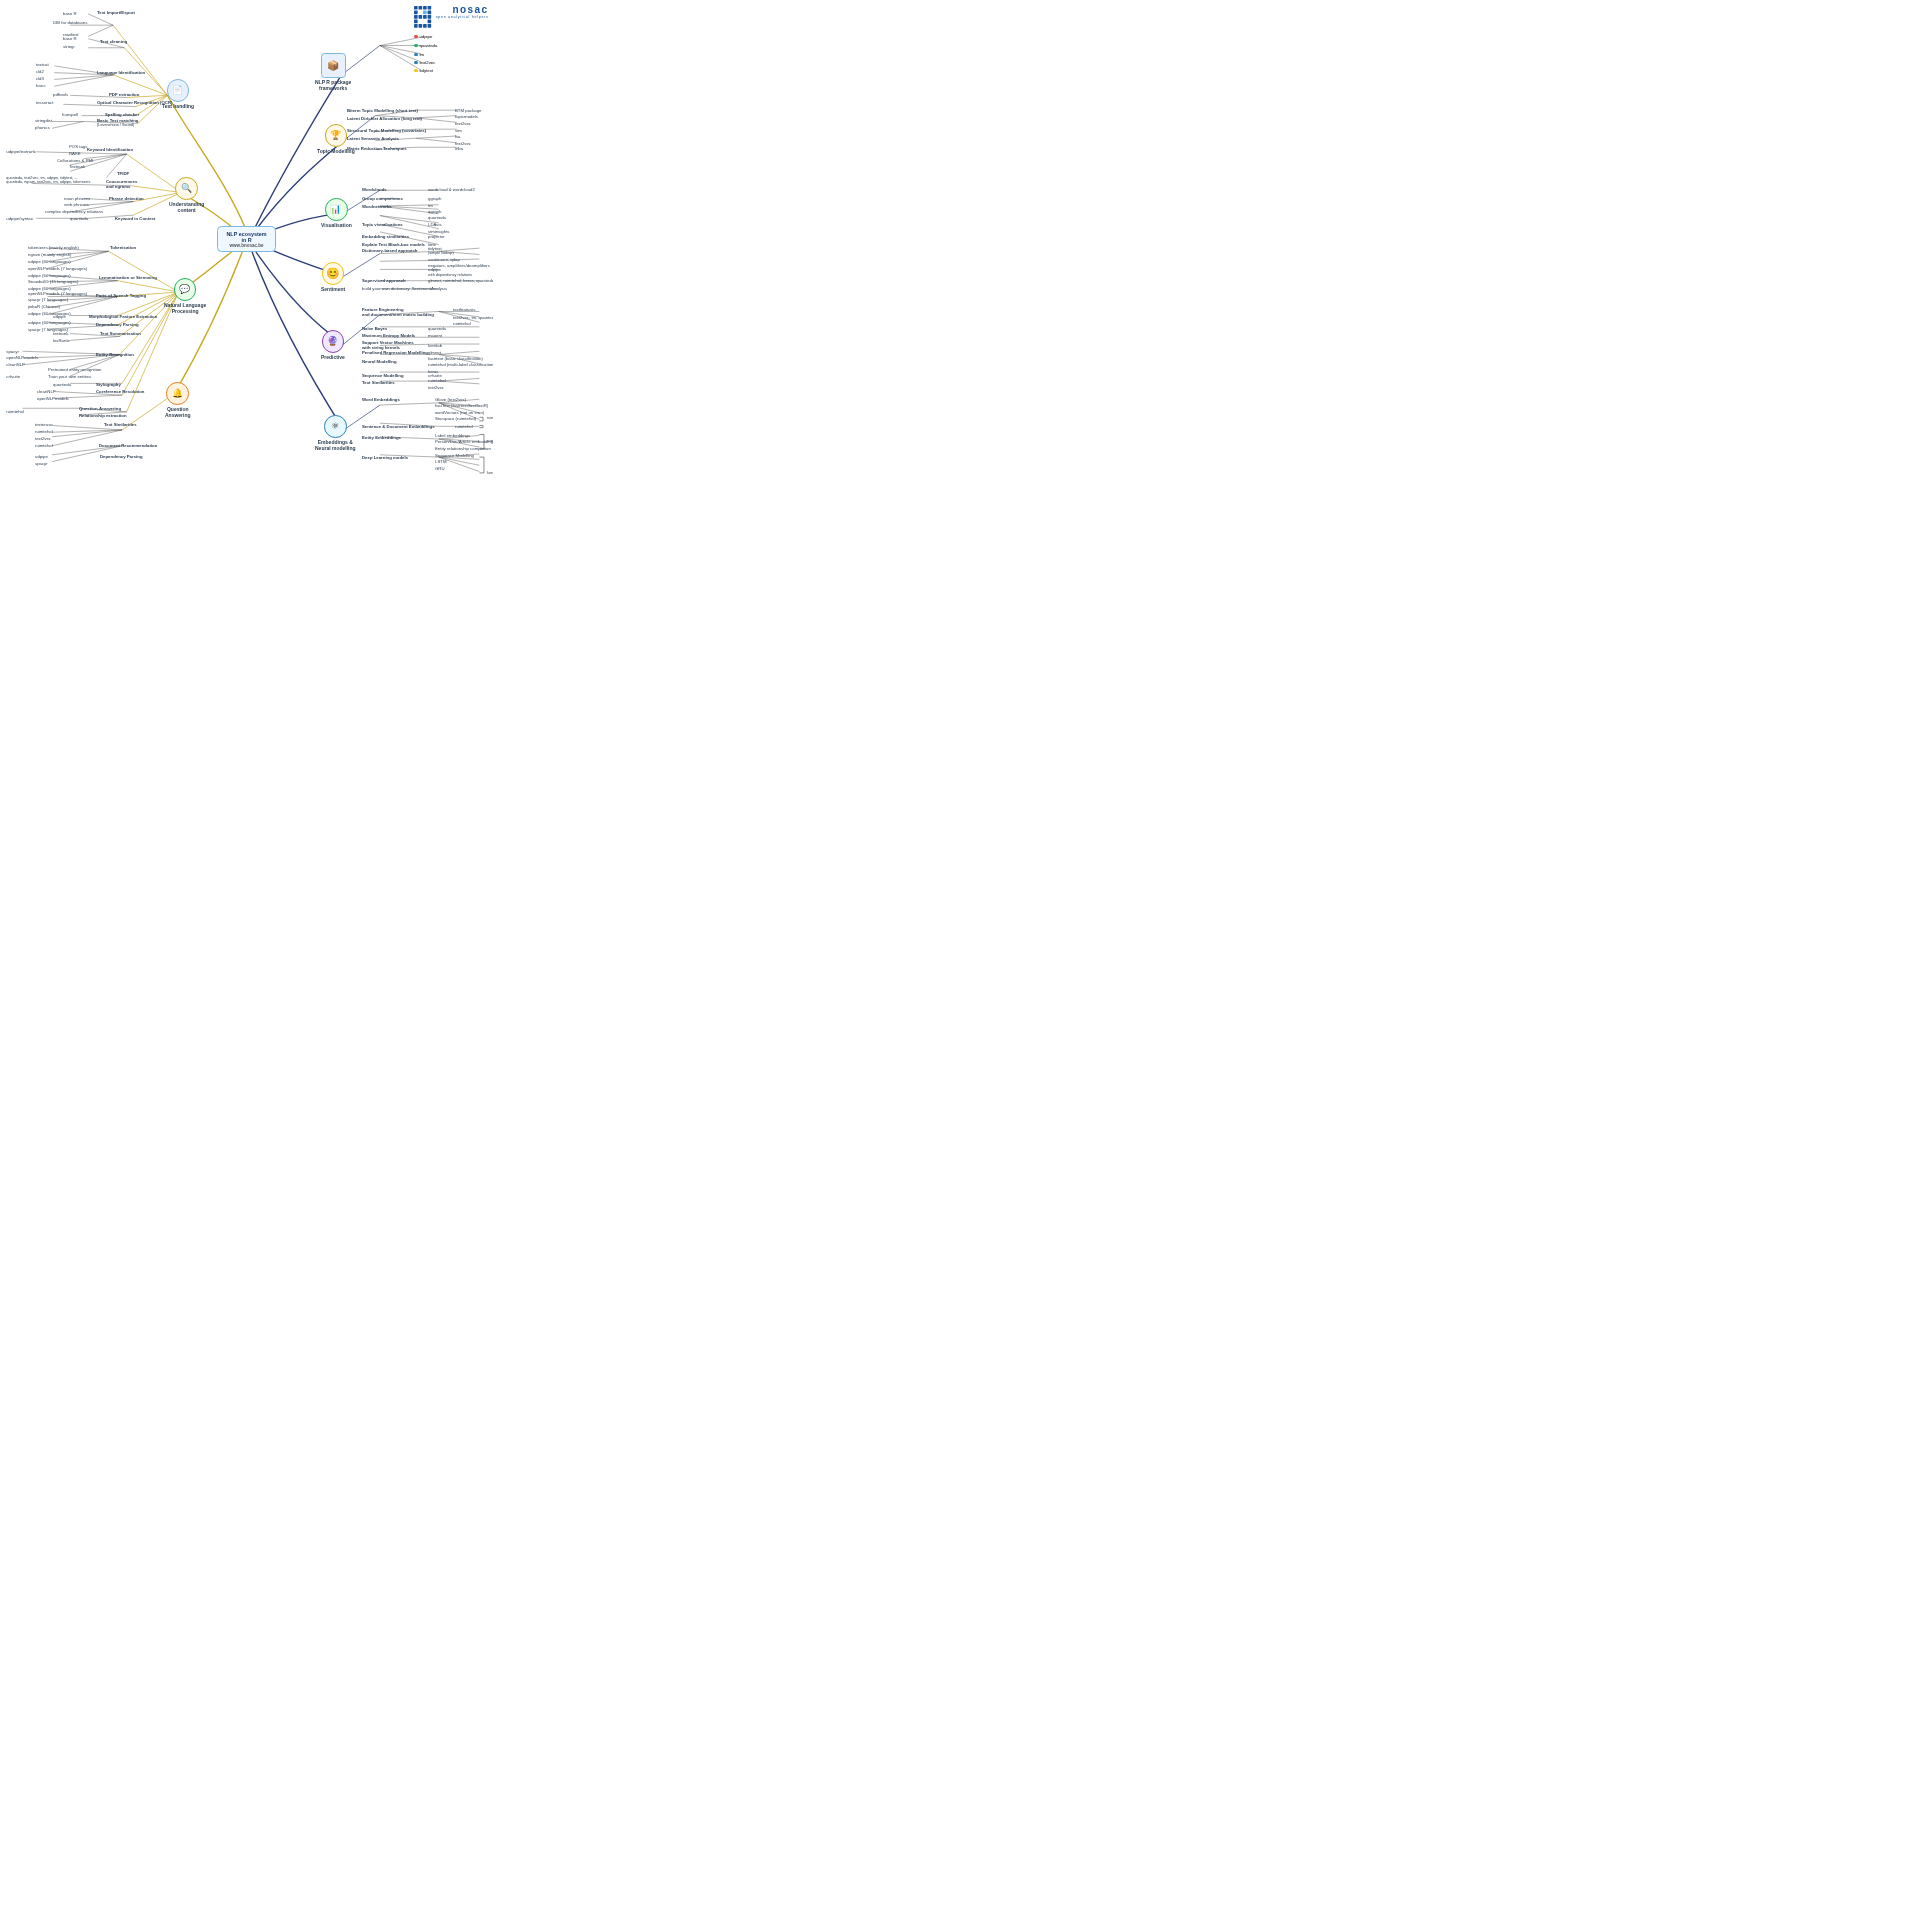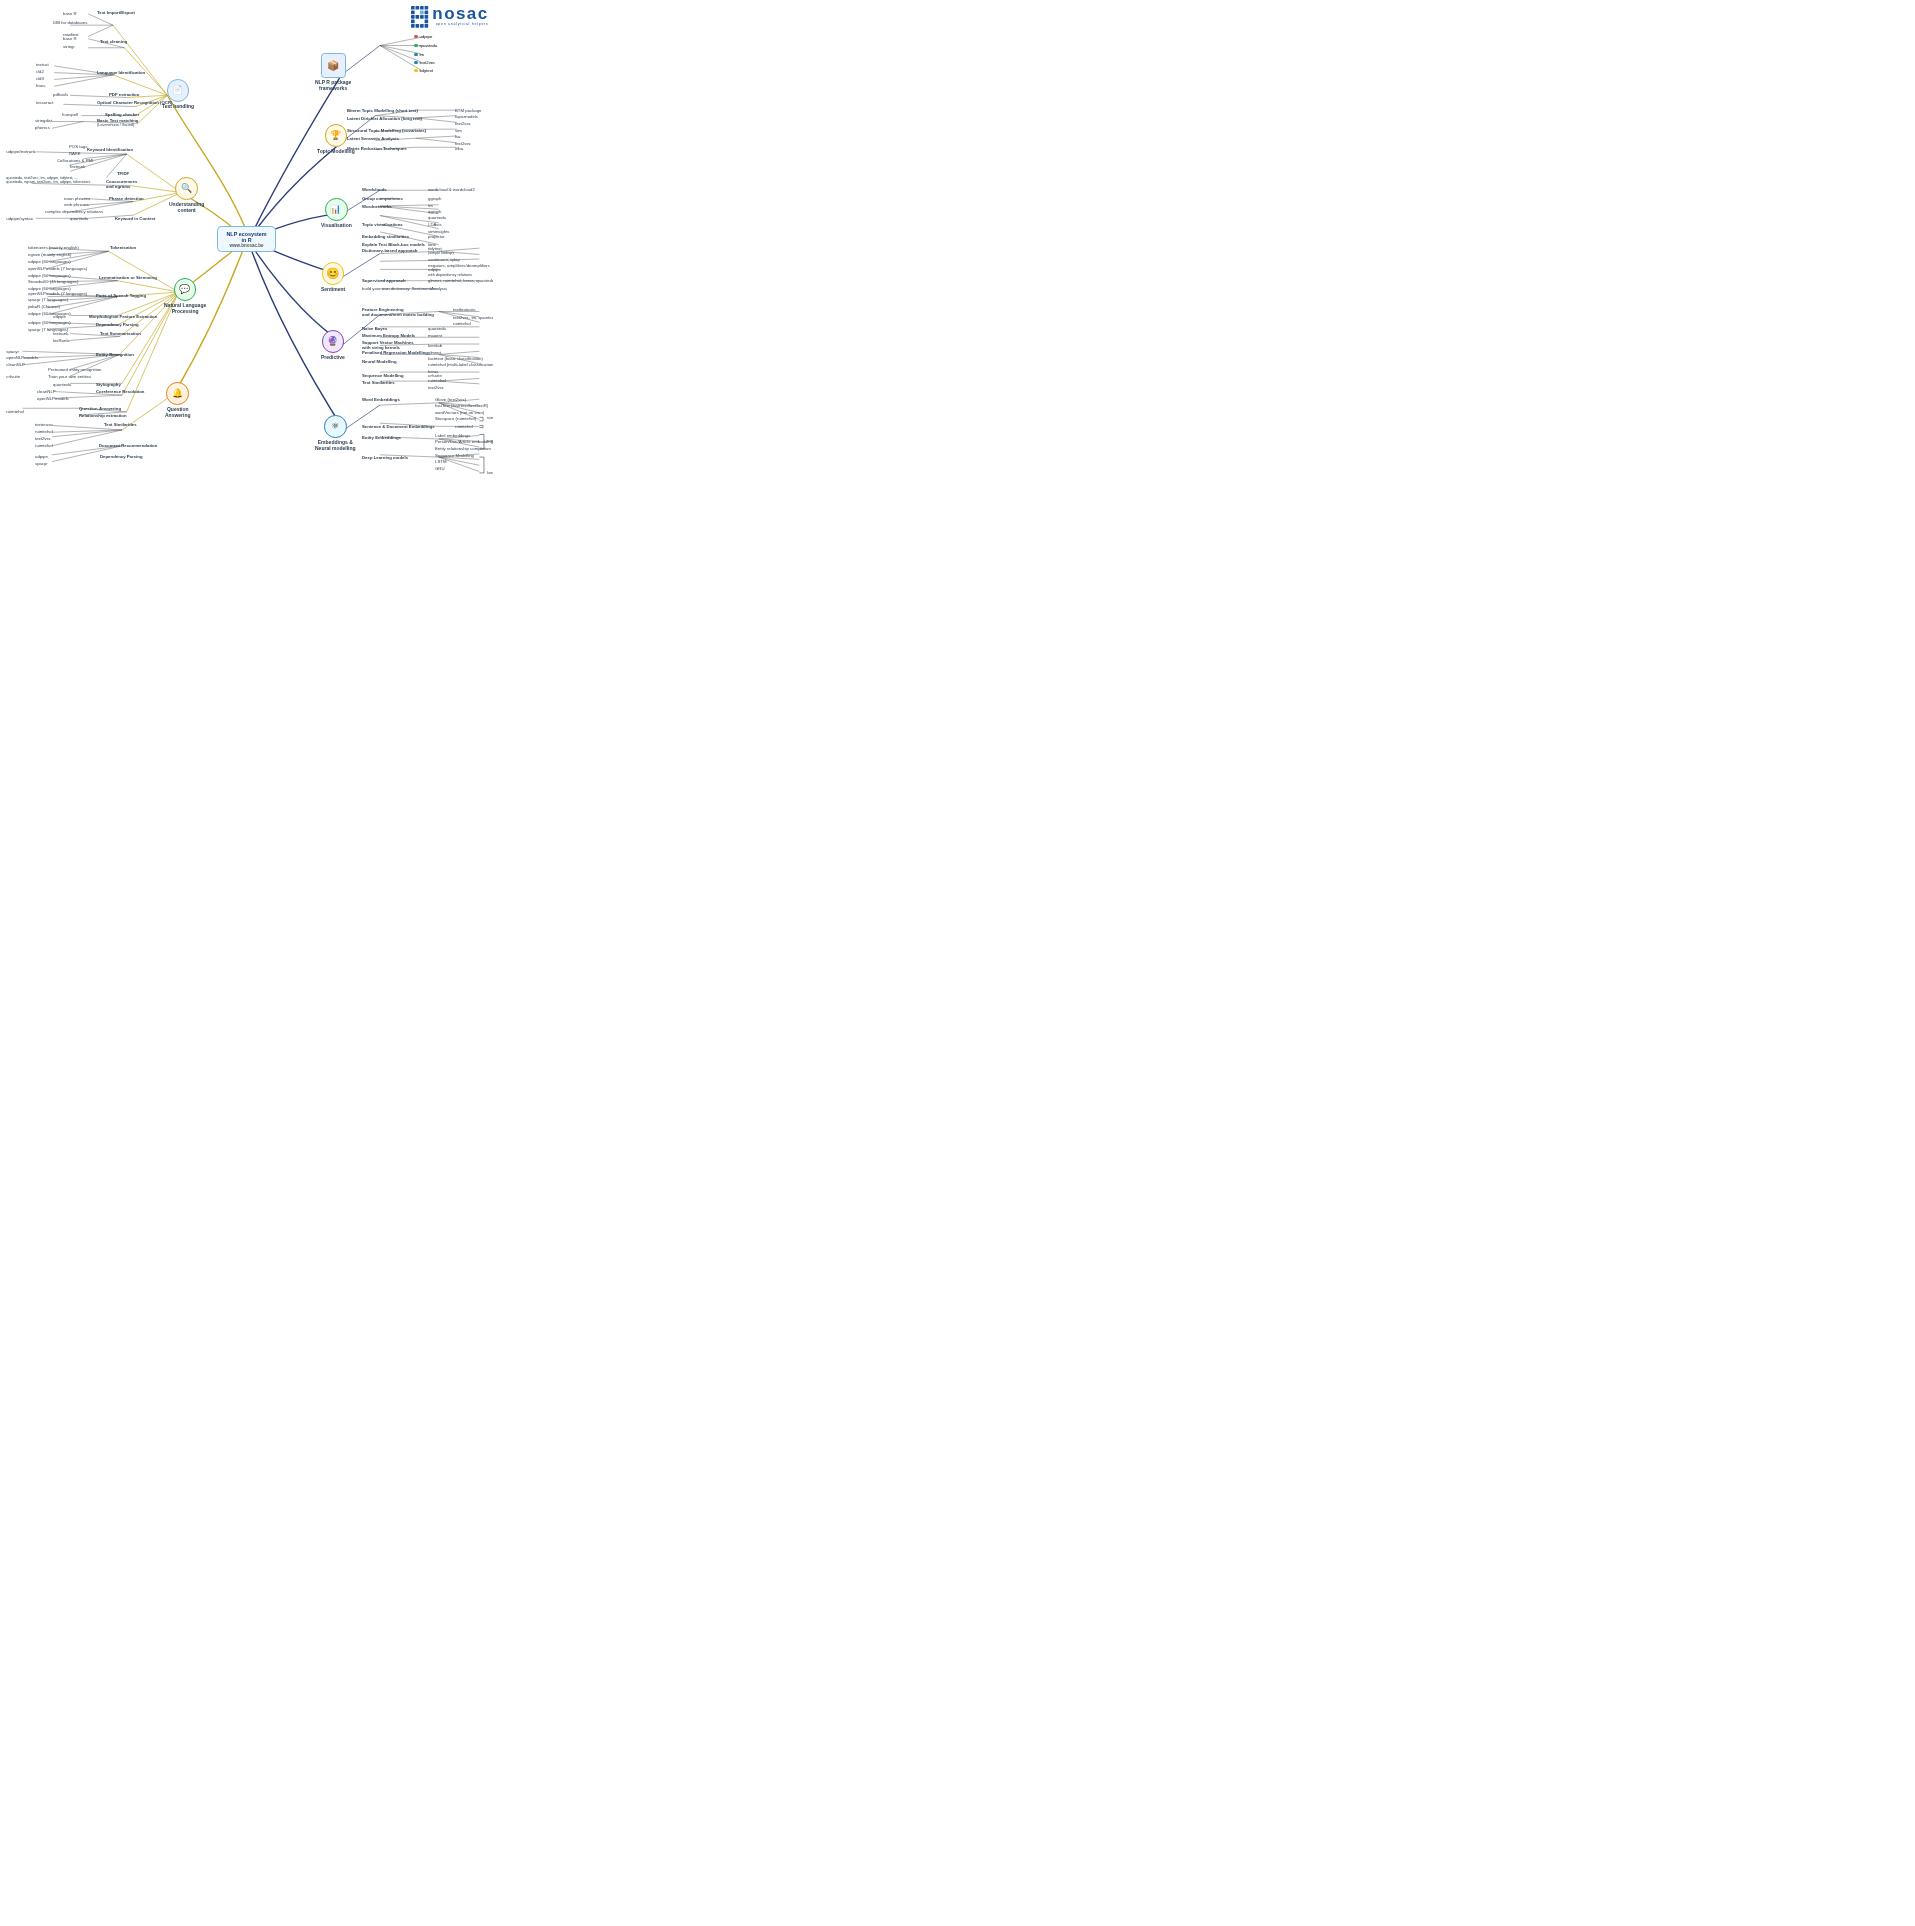--- a/index.html
+++ b/index.html
@@ -351,21 +351,21 @@
           <rect x="30" y="20" width="8" height="8" rx="1" fill="#1a56a0"></rect>
           <rect x="0" y="30" width="8" height="8" rx="1" fill="#1a56a0"></rect>
           <rect x="30" y="30" width="8" height="8" rx="1" fill="#1a56a0"></rect>
           <rect x="0" y="40" width="8" height="8" rx="1" fill="#1a56a0"></rect>
           <rect x="10" y="40" width="8" height="8" rx="1" fill="#1a56a0"></rect>
           <rect x="20" y="40" width="8" height="8" rx="1" fill="#1a56a0"></rect>
           <rect x="30" y="40" width="8" height="8" rx="1" fill="#1a56a0"></rect>
         </svg>
       </div>
       <div>
-        <div style="font-size:17px; font-weight:bold; color:#1a56a0; letter-spacing:1.4px; line-height:1;">nosac</div>
+        <div style="font-size:10px; font-weight:bold; color:#1a56a0; letter-spacing:1.4px; line-height:1;">nosac</div>
         <div style="font-size:3.6px; color:#1a56a0; letter-spacing:0.7px; margin-top:0.9px;">open analytical helpers</div>
       </div>
     </div>
   </div>
 
   <div class="center-node" style="top:226px; left:217px; background:#f0f8ff; border:0.9px solid #7ab8e0; border-radius:4.5px; padding:3.6px 5.4px;">
     <div style="font-size:5.4px; font-weight:bold; color:#1a3a6b;">NLP ecosystem in R</div>
     <div style="font-size:4.5px; color:#555;">www.bnosac.be</div>
   </div>
 

